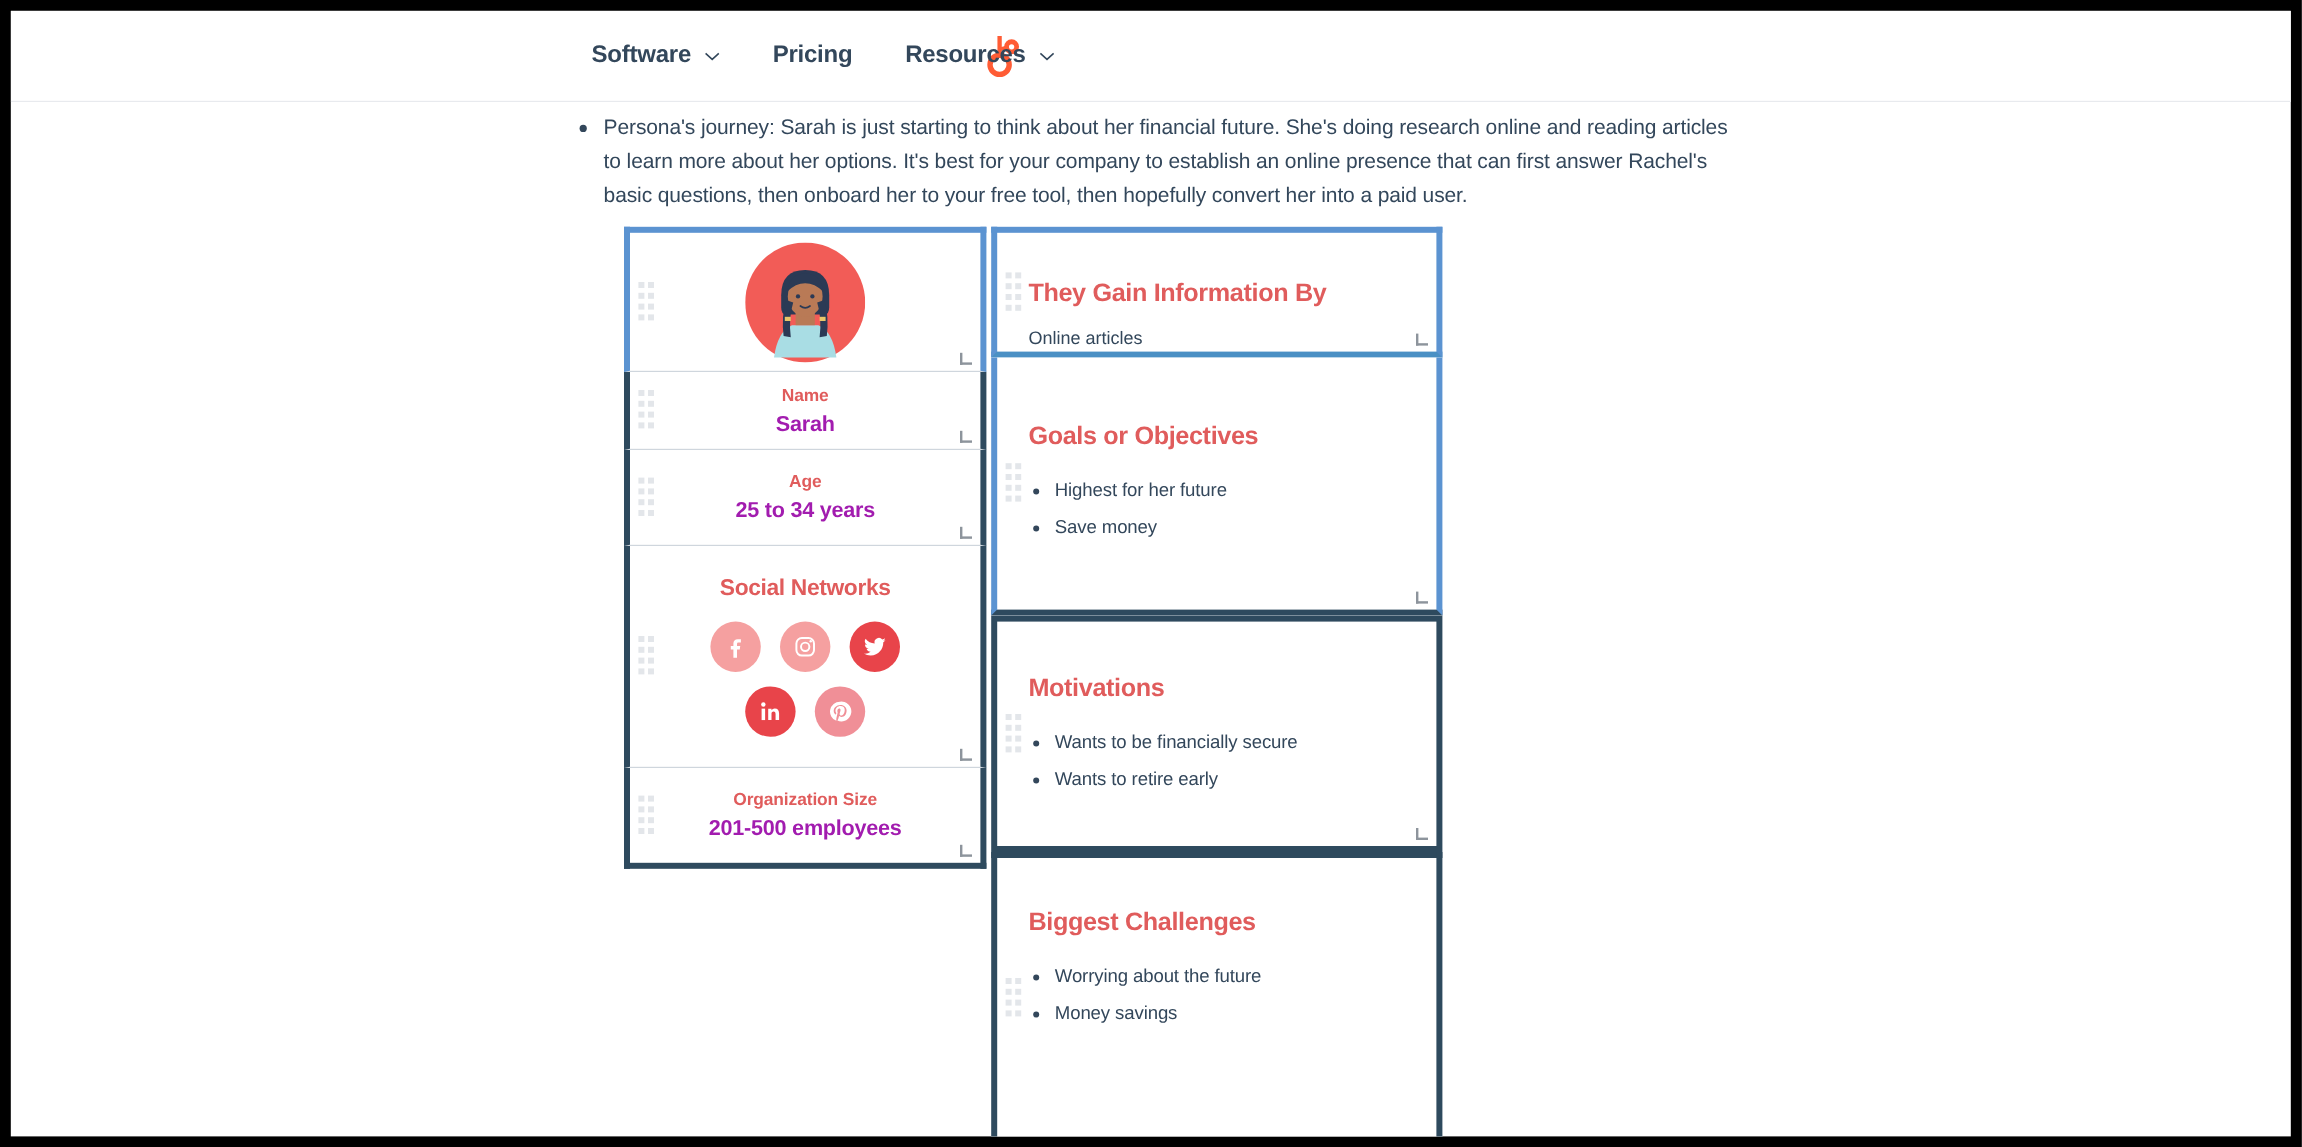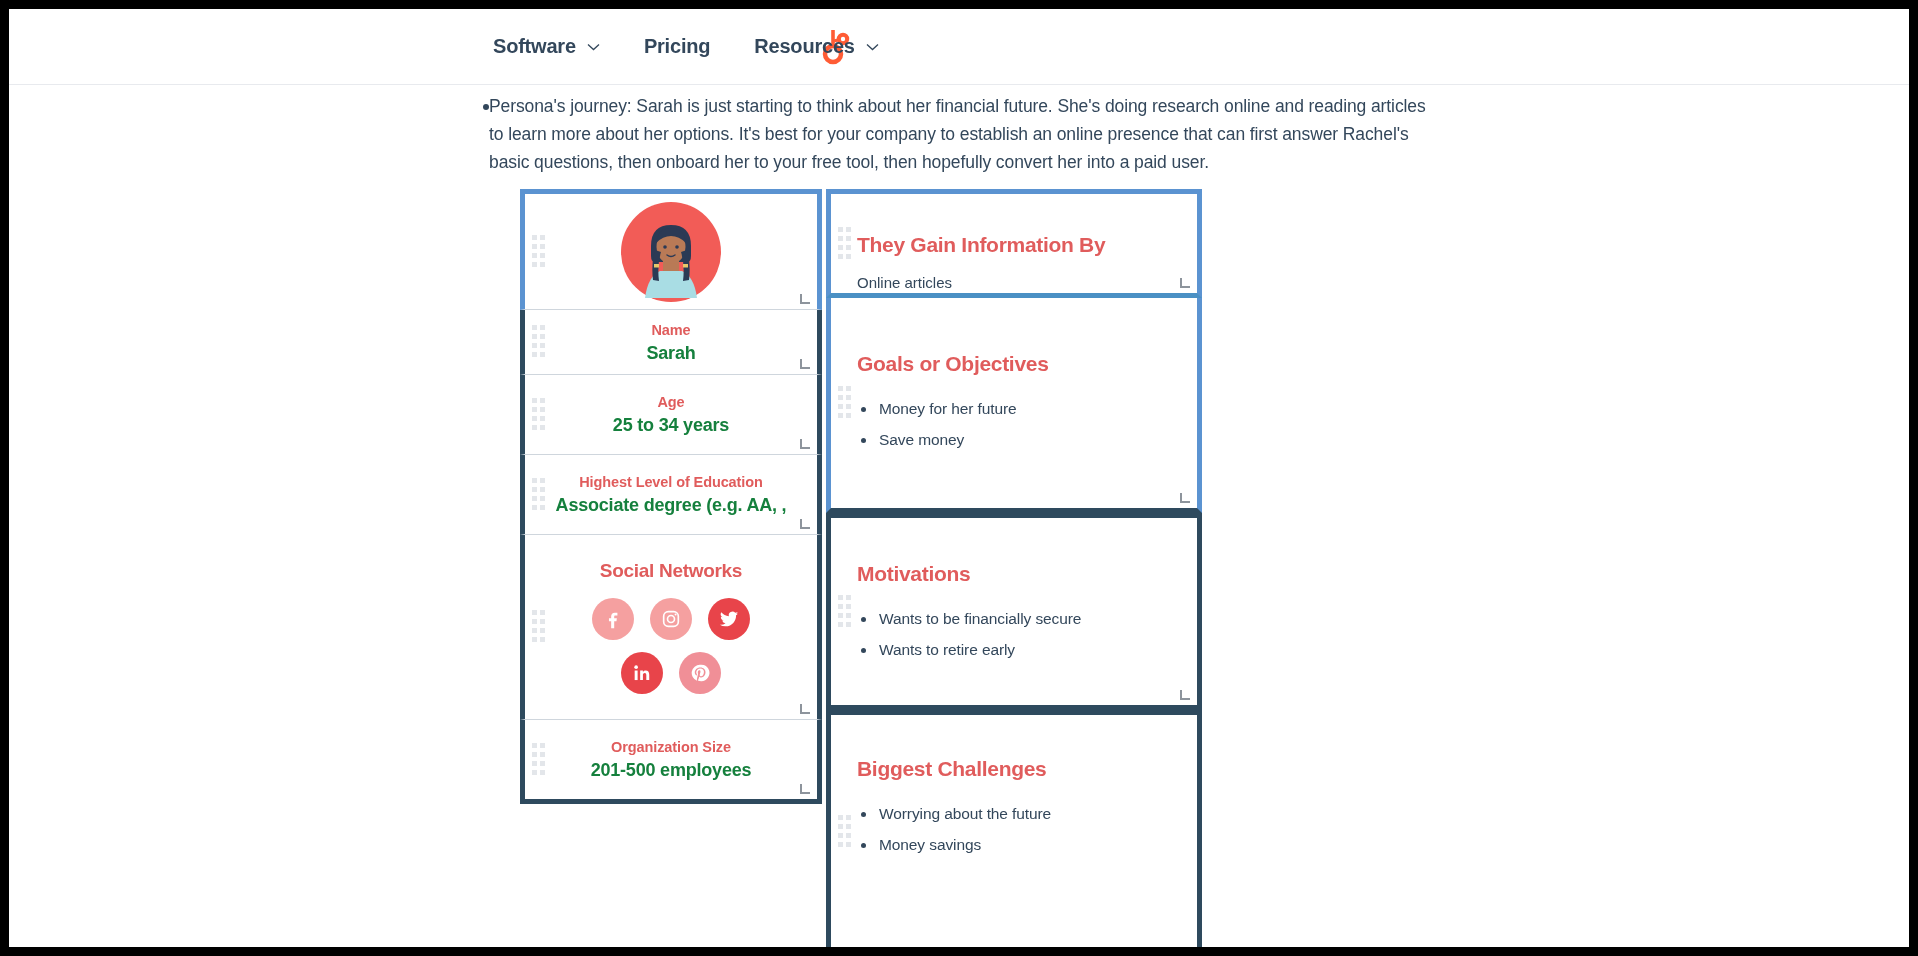--- a/index.html
+++ b/index.html
@@ -37,21 +37,21 @@
     position: absolute; right: 412px; top: 28px;
     background: #ff5c35; color: #ffffff;
     font-size: 16px; font-weight: bold;
     padding: 13px 22px; border: none; border-radius: 5px;
     cursor: pointer; letter-spacing: -0.1px;
     font-family: "Liberation Sans", sans-serif;
   }
 
   
   .article { position: absolute; left: 474px; top: 76px; width: 960px; }
-  .bullet-row { display: flex; padding-top: 7px; }
+  .bullet-row { display: flex; gap: 14px; padding-top: 7px; }
   .bullet-dot {
     width: 6px; height: 6px; border-radius: 50%;
     background: #33475b; flex: none; margin-top: 12px;
   }
   .bullet-text {
     font-size: 17.5px; line-height: 28px; color: #33475b;
     letter-spacing: -0.1px;
   }
 
   
@@ -103,21 +103,21 @@
     border-bottom: 2px solid #8d949c;
   }
 
   
   .field { text-align: center; }
   .field-label {
     color: #e05c5c; font-size: 14.5px; font-weight: bold;
     letter-spacing: -0.1px;
   }
   .field-value {
-    color: #15803d; font-size: 18px; font-weight: bold;
+    color: #a21caf; font-size: 18px; font-weight: bold;
     letter-spacing: -0.2px; margin-top: 5px;
     white-space: nowrap; overflow: hidden;
   }
 
   
   .avatar-wrap { display: flex; align-items: center; justify-content: center; height: 100%; }
   .avatar { width: 100px; height: 100px; display: block; }
 
   
   .social-title {
@@ -263,37 +263,20 @@
               <i></i>
               <i></i>
               <i></i>
           </span>
           <div class="field-label">Age</div>
           <div class="field-value">25 to 34 years</div>
           <span class="resize-corner"></span>
         </div>
       </div>
 
-      <div class="panel framed-navy hairline-bot" style="height:80px">
-        <div class="panel-inner field" style="padding-top:19px">
-          <span class="drag-handle">
-            <i></i>
-              <i></i>
-              <i></i>
-              <i></i>
-              <i></i>
-              <i></i>
-              <i></i>
-              <i></i>
-          </span>
-          <div class="field-label">Highest Level of Education</div>
-          <div class="field-value">Associate degree (e.g. AA, ,</div>
-          <span class="resize-corner"></span>
-        </div>
-      </div>
 
       <div class="panel framed-navy hairline-bot" style="height:185px">
         <div class="panel-inner" style="padding-top:25px">
           <span class="drag-handle">
             <i></i>
               <i></i>
               <i></i>
               <i></i>
               <i></i>
               <i></i>
@@ -387,21 +370,21 @@
               <i></i>
               <i></i>
               <i></i>
               <i></i>
               <i></i>
               <i></i>
               <i></i>
           </span>
           <div class="rp-title big">Goals or Objectives</div>
           <ul class="rp-list">
-            <li>Money for her future</li>
+            <li>Highest for her future</li>
             <li>Save money</li>
           </ul>
           <span class="resize-corner"></span>
         </div>
       </div>
 
       <div class="panel framed-navy cap-top-navy cap-bot-navy" style="height:197px">
         <div class="panel-inner" style="padding-top:28px">
           <span class="drag-handle">
             <i></i>

